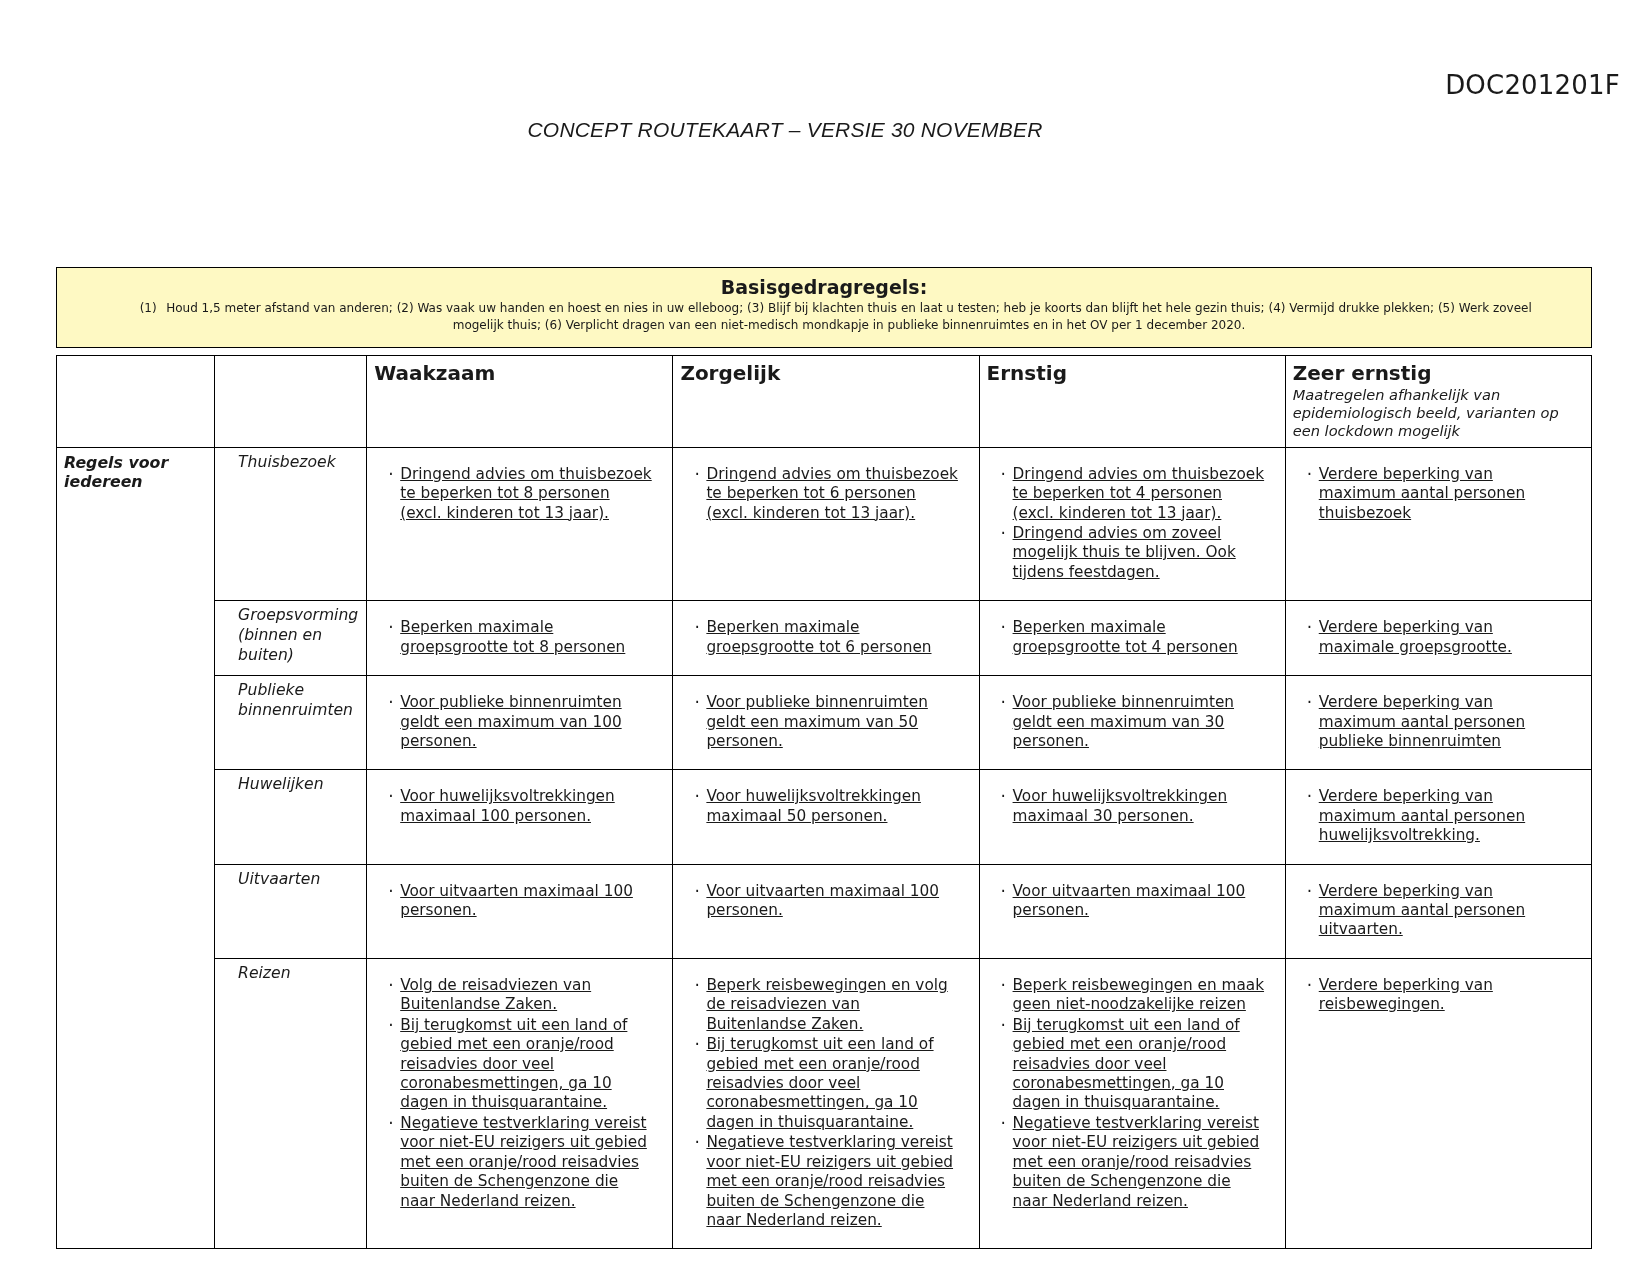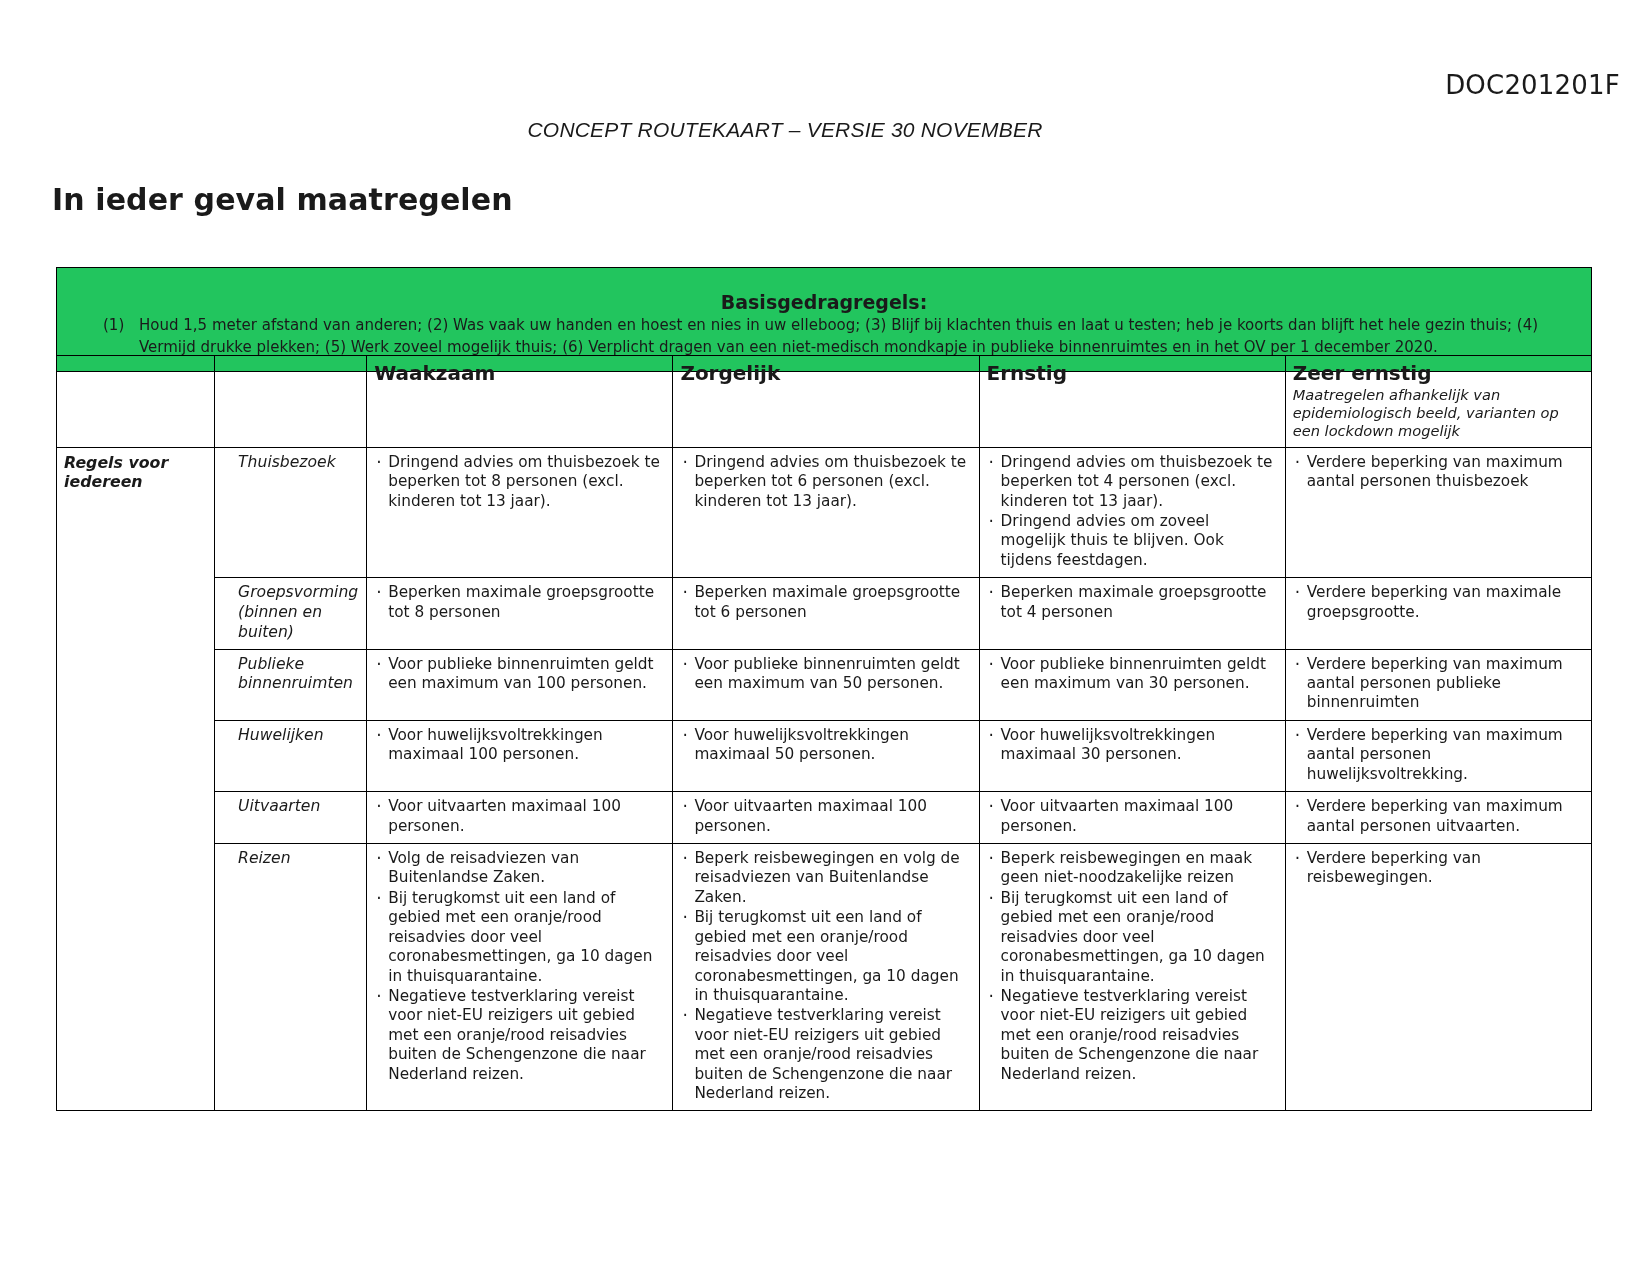--- a/index.html
+++ b/index.html
@@ -57,38 +57,39 @@
     letter-spacing: 0.1px;
   }
 
   
   .basis-box {
     position: absolute;
     top: 267px;
     left: 56px;
     width: 1536px;
     border: 1.5px solid #000;
-    padding: 23px 10px 12px 10px;
-    background: #22c55e;
+    padding: 8px 10px 12px 10px;
+    background: #fef9c3;
   }
   .basis-title {
     text-align: center;
     font-weight: bold;
     font-size: 19px;
     font-family: "DejaVu Sans", sans-serif;
     margin: 0 0 2px 0;
   }
   .basis-body {
-    font-size: 15px;
+    font-size: 12px;
     line-height: 1.45;
     font-family: "DejaVu Sans", sans-serif;
     padding-left: 36px;
     text-indent: -36px;
     margin-left: 36px;
     margin-right: 22px;
+    text-align: center;
   }
   .basis-body .num { display: inline-block; width: 36px; text-indent: 0; }
 
   
   table.routekaart {
     position: absolute;
     top: 355px;
     left: 56px;
     width: 1536px;
     border-collapse: collapse;
@@ -129,22 +130,23 @@
     font-style: italic;
   }
   .sub-label {
     font-style: italic;
     font-size: 15.6px;
     line-height: 1.27;
     margin-left: 16px;
   }
   ul.bullets {
     list-style: none;
-    margin: 0;
+    margin: 12px;
     padding: 0;
+    text-decoration: underline;
   }
   ul.bullets li {
     position: relative;
     padding-left: 14px;
     margin: 0 0 1px 0;
     line-height: 1.27;
   }
   ul.bullets li::before {
     content: "\00B7";
     position: absolute;
@@ -157,21 +159,20 @@
 </style>
 </head>
 <body>
 
 <div class="page">
 
   <div class="doc-id">DOC201201F</div>
 
   <div class="concept-line">CONCEPT ROUTEKAART – VERSIE 30 NOVEMBER</div>
 
-  <div class="page-title">In ieder geval maatregelen</div>
 
   <div class="basis-box">
     <div class="basis-title">Basisgedragregels:</div>
     <div class="basis-body"><span class="num">(1)</span><span>Houd 1,5 meter afstand van anderen; (2) Was vaak uw handen en hoest en nies in uw elleboog; (3) Blijf bij klachten thuis en laat u testen; heb je koorts dan blijft het hele gezin thuis; (4) Vermijd drukke plekken; (5) Werk zoveel mogelijk thuis; (6) Verplicht dragen van een niet-medisch mondkapje in publieke binnenruimtes en in het OV per 1 december 2020.</span></div>
   </div>
 
   <table class="routekaart">
     <colgroup>
       <col class="c-cat">
         <col class="c-sub">

